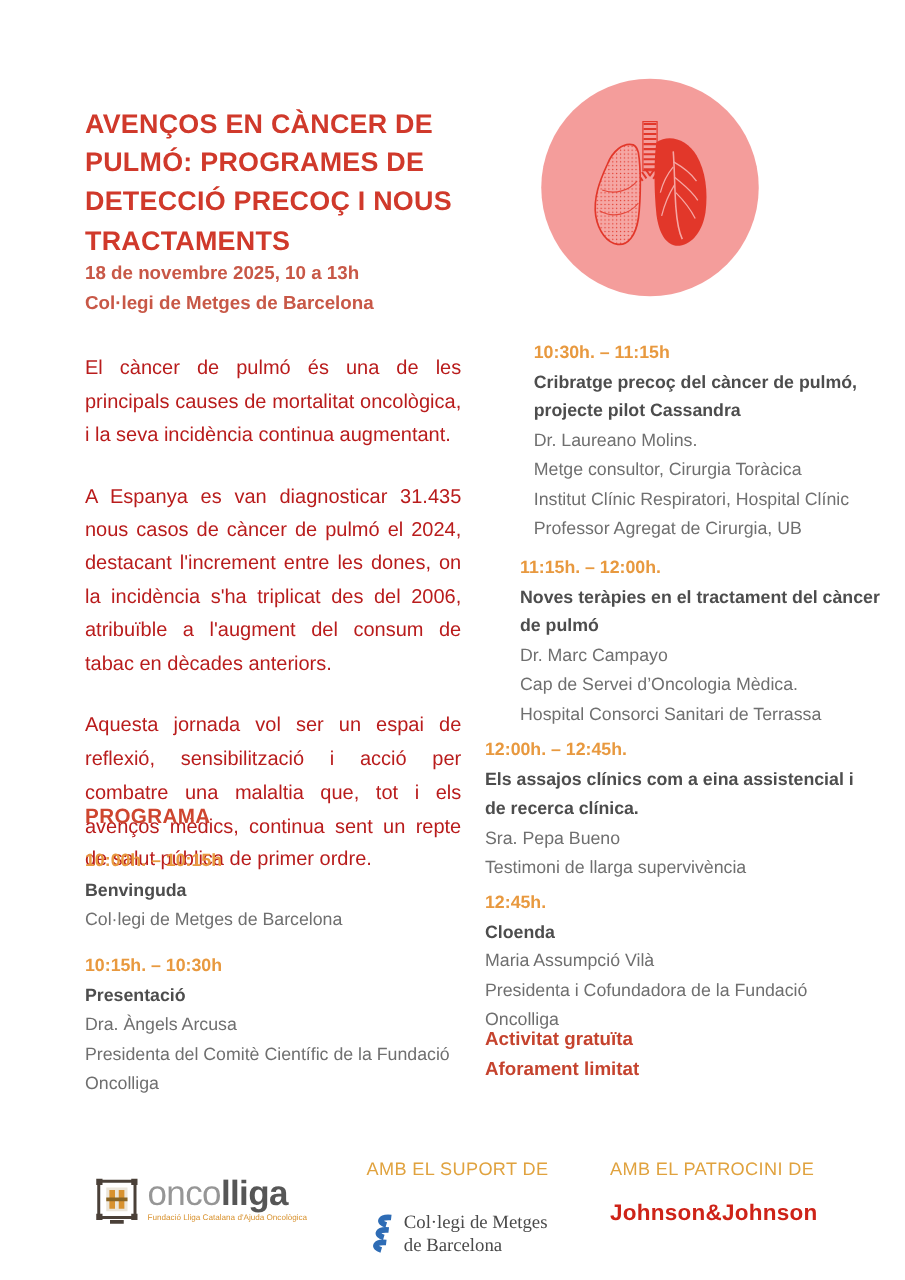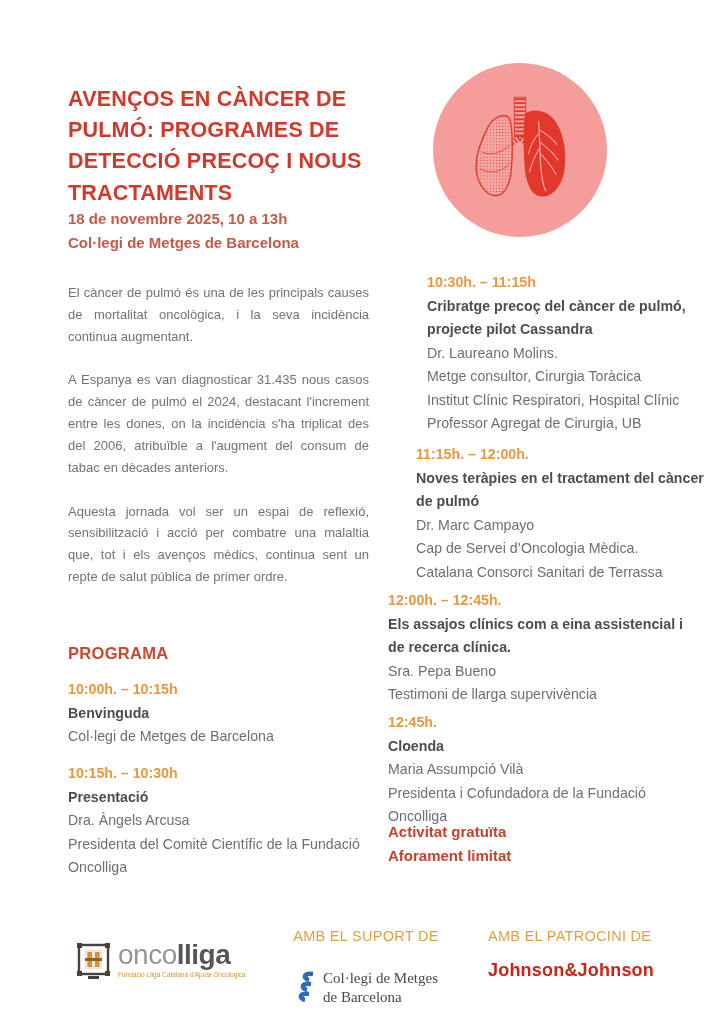--- a/index.html
+++ b/index.html
@@ -9,21 +9,21 @@
   .title{position:absolute;left:68px;top:84px;width:330px;margin:0;
          font-size:21.5px;font-weight:700;color:#d0392b;line-height:1.45;letter-spacing:.2px;}
   .title span{display:block;}
 
   .datebox{position:absolute;left:68px;top:207px;font-size:15px;font-weight:700;
            color:#c85847;line-height:1.6;}
 
   .circle{position:absolute;left:433px;top:63px;width:174px;height:174px;border-radius:50%;
           background:#f49d9b;display:flex;align-items:center;justify-content:center;}
 
-  .intro{position:absolute;left:68px;top:282px;width:301px;font-size:13px;color:#737373;
+  .intro{position:absolute;left:68px;top:282px;width:301px;font-size:16px;color:#b91c1c;
          line-height:1.68;text-align:justify;}
   .intro p{margin:0 0 22px;}
 
   .programa{position:absolute;left:68px;top:644px;margin:0;font-size:16.5px;font-weight:700;
             color:#ce462f;letter-spacing:.3px;}
 
   .session{position:absolute;font-size:14.2px;line-height:1.66;color:#6f6f6f;}
   .session .time{color:#e8993f;font-weight:700;}
   .session .stitle{color:#4d4d4d;font-weight:700;}
   .ls{left:68px;width:301px;}
@@ -119,21 +119,21 @@
     <div>Metge consultor, Cirurgia Toràcica</div>
     <div>Institut Clínic Respiratori, Hospital Clínic</div>
     <div>Professor Agregat de Cirurgia, UB</div>
   </div>
 
   <div class="session rs rs1">
     <div class="time">11:15h. – 12:00h.</div>
     <div class="stitle">Noves teràpies en el tractament del càncer de pulmó</div>
     <div>Dr. Marc Campayo</div>
     <div>Cap de Servei d’Oncologia Mèdica.</div>
-    <div>Catalana Consorci Sanitari de Terrassa</div>
+    <div>Hospital Consorci Sanitari de Terrassa</div>
   </div>
 
   <div class="session rs rs2">
     <div class="time">12:00h. – 12:45h.</div>
     <div class="stitle">Els assajos clínics com a eina assistencial i de recerca clínica.</div>
     <div>Sra. Pepa Bueno</div>
     <div>Testimoni de llarga supervivència</div>
   </div>
 
   <div class="session rs rs3">

